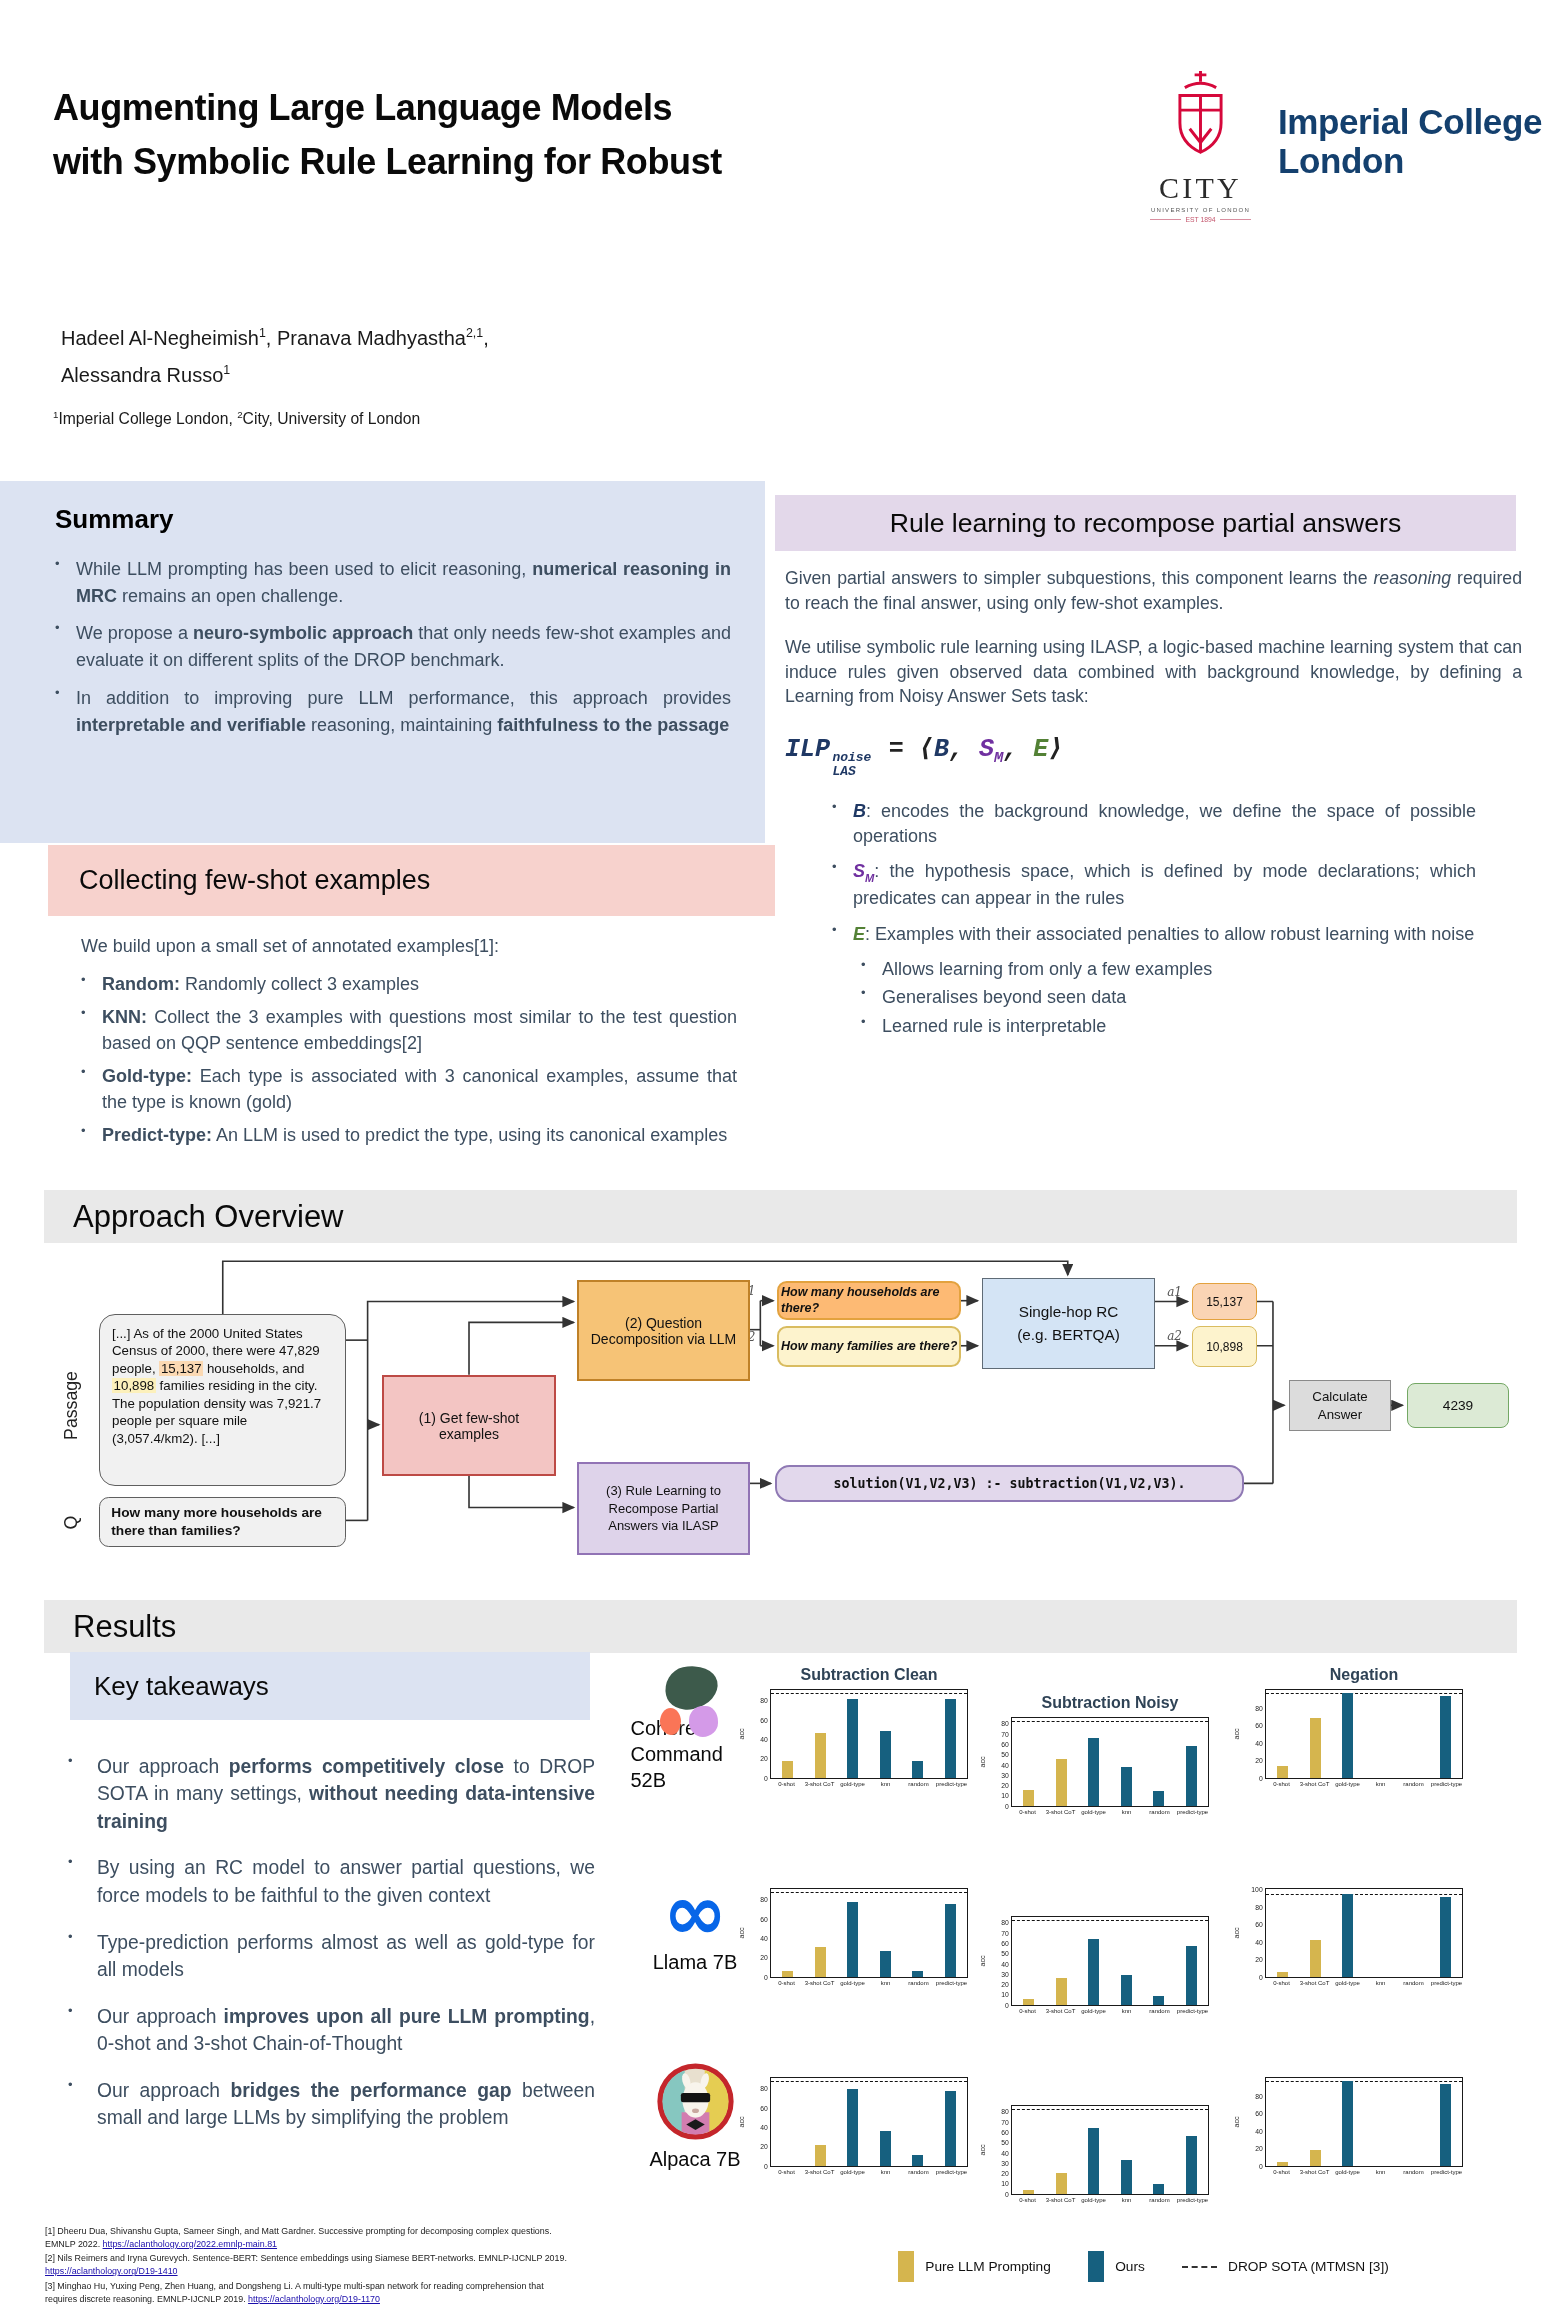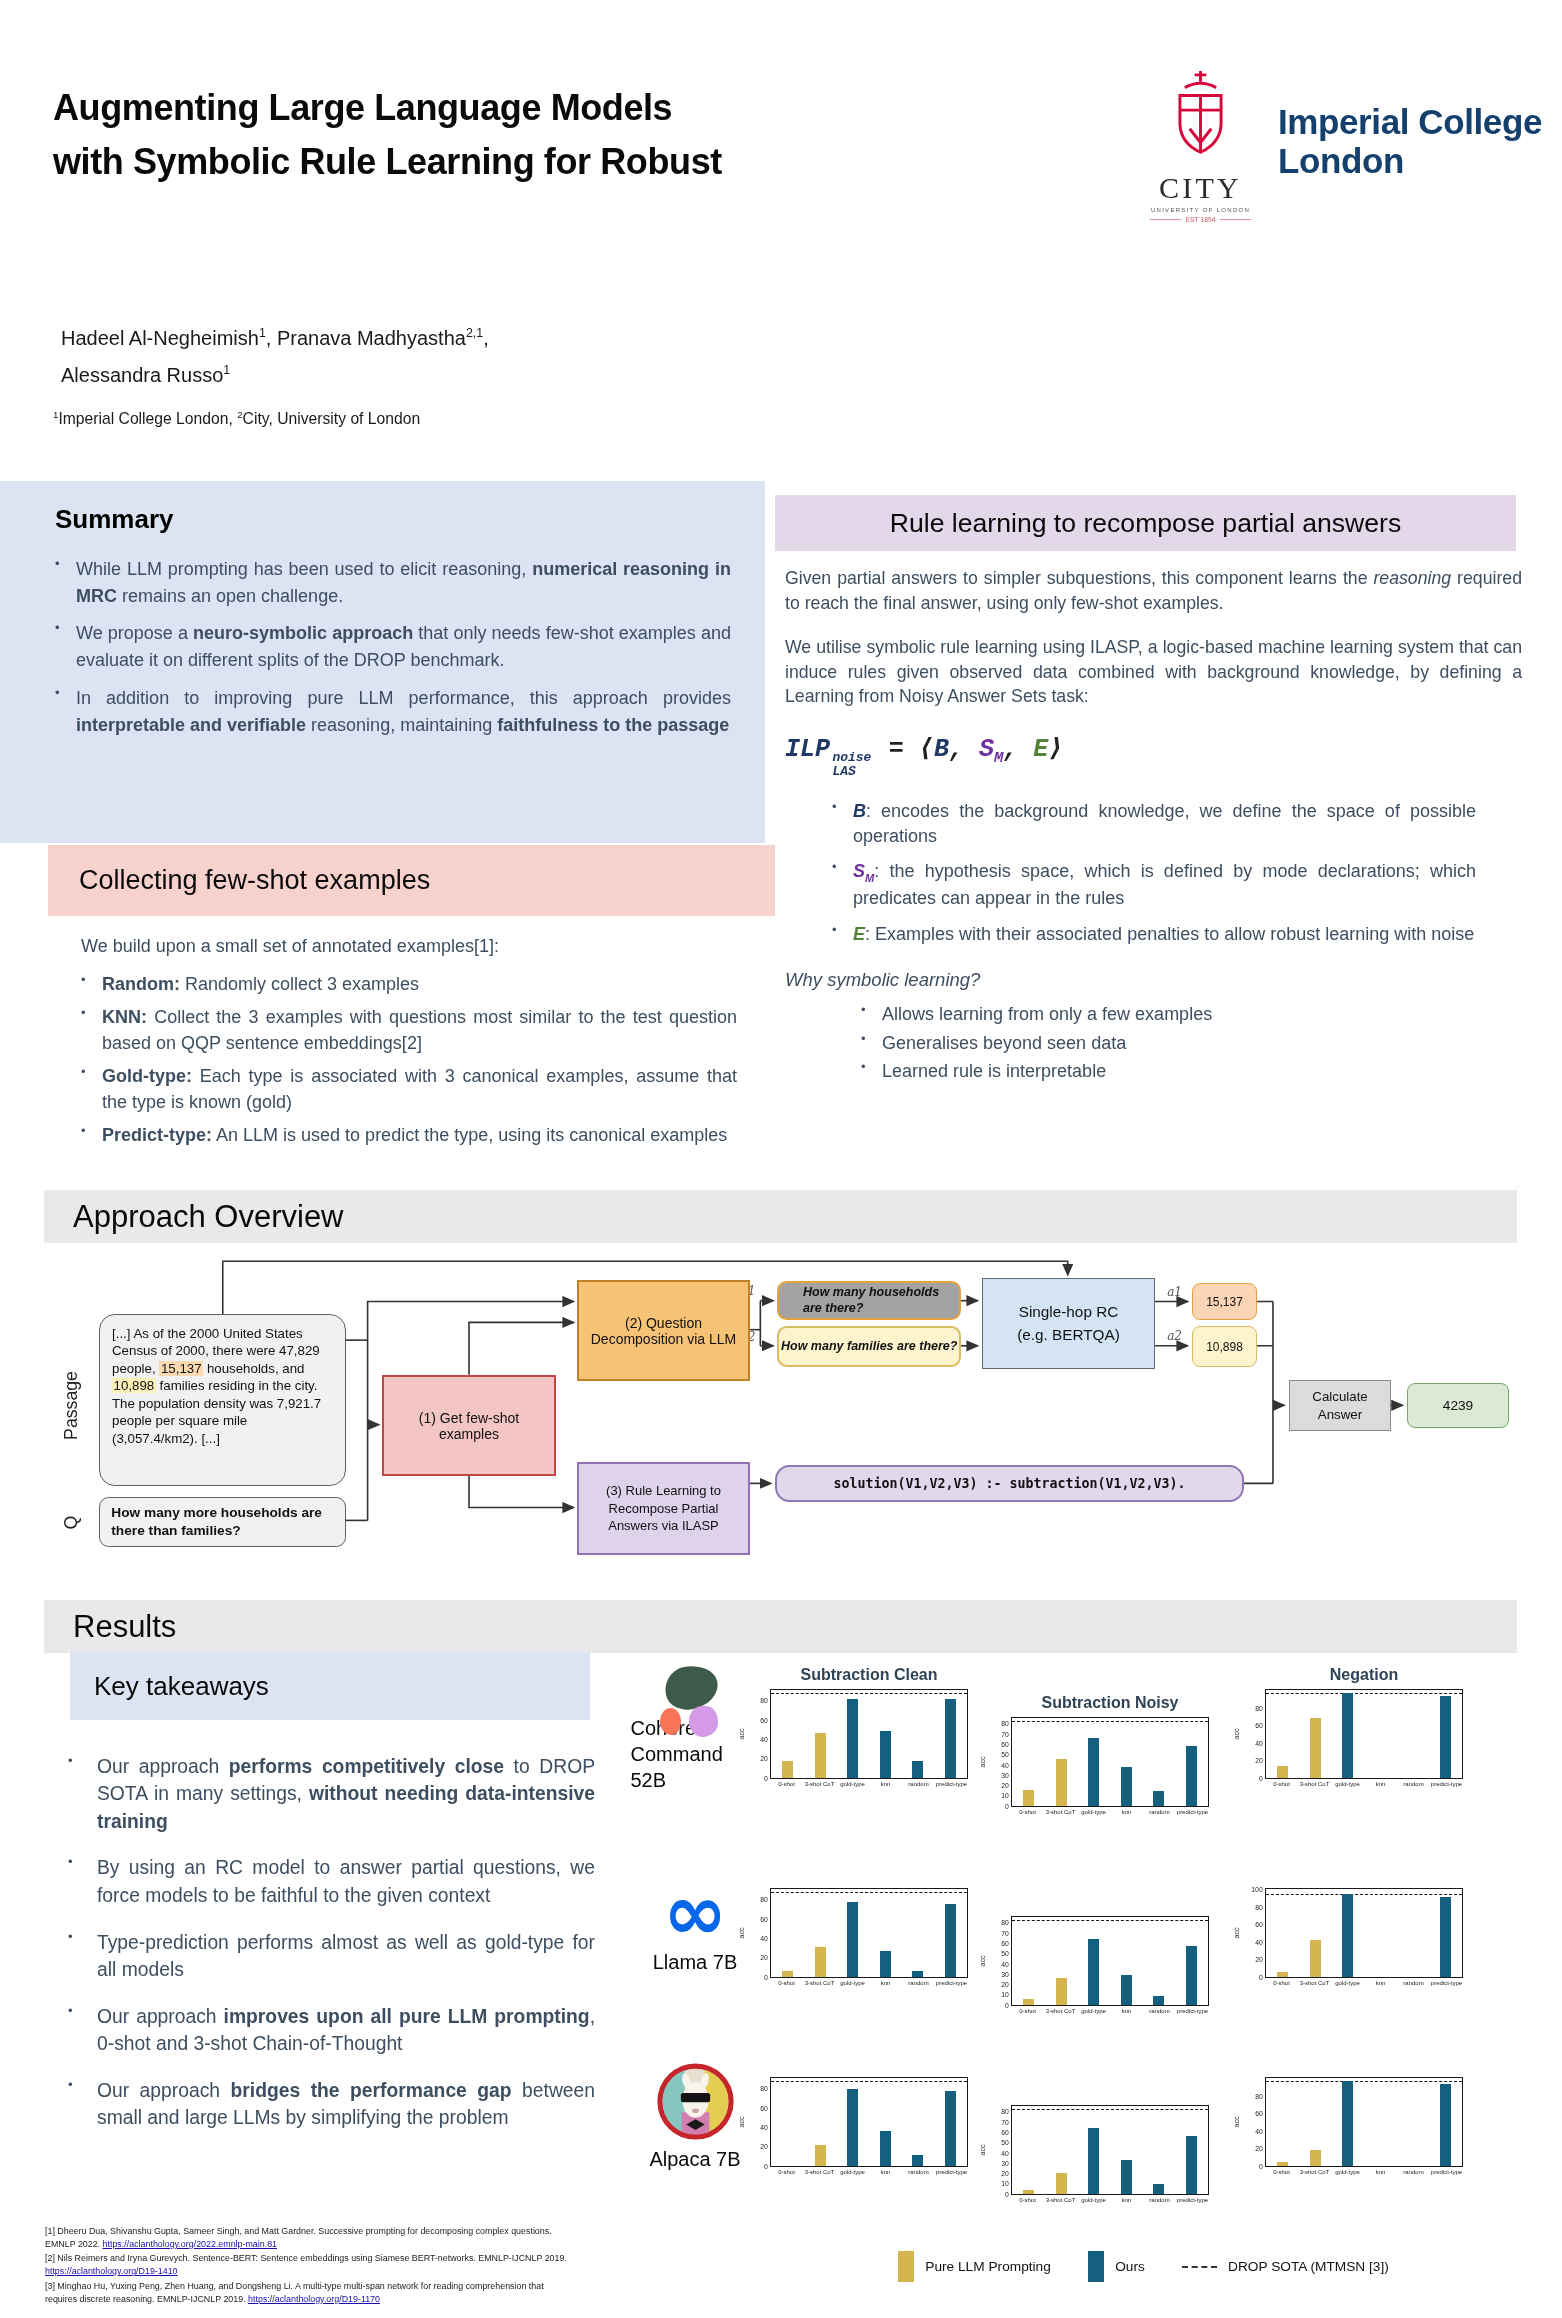--- a/index.html
+++ b/index.html
@@ -67,22 +67,22 @@
             border-radius:16px;padding:9.7px 12px;box-sizing:border-box;font-size:13.3px;line-height:1.32;color:#111;}
   .qbox{position:absolute;left:55px;top:247px;width:247px;height:50px;background:#f1f1f1;border:1.6px solid #5f5f5f;
         border-radius:9.7px;display:flex;align-items:center;padding:0 11.3px;box-sizing:border-box;
         font-weight:700;font-size:13.7px;line-height:1.3;color:#111;}
   .dbox,.pill,.rc,.calc,.ans,.sol{position:absolute;display:flex;align-items:center;justify-content:center;
         text-align:center;box-sizing:border-box;color:#111;}
   .box1{left:338px;top:125px;width:174px;height:101px;background:#f3c5c3;border:2.4px solid #bd4a45;font-size:14px;padding:0 17.7px;}
   .box2{left:533px;top:30px;width:173px;height:101px;background:#f6c376;border:2.4px solid #bf8128;font-size:14px;padding:0 11.3px;}
   .box3{left:533px;top:212px;width:173px;height:93px;background:#ded3ea;border:2.4px solid #9173b5;font-size:13px;padding:0 6.4px;line-height:1.35;}
   .pill{border-radius:9.7px;}
-  .q1{left:733px;top:31px;width:184px;height:39px;background:#a3a3a3;border:2px solid #e3a23e;
-      font-style:italic;font-weight:700;font-size:12.5px;line-height:1.25;justify-content:flex-start;padding-left:24px;text-align:left;}
+  .q1{left:733px;top:31px;width:184px;height:39px;background:#fdba74;border:2px solid #e3a23e;
+      font-style:italic;font-weight:700;font-size:12.5px;line-height:1.25;justify-content:flex-start;padding-left:2px;text-align:left;}
   .q2{left:733px;top:76px;width:184px;height:41px;background:#fdf3cd;border:2px solid #d9bc60;
       font-style:italic;font-weight:700;font-size:12.5px;line-height:1.25;justify-content:flex-start;padding-left:2px;text-align:left;}
   .rc{left:938px;top:28px;width:173px;height:91px;background:#d4e4f5;border:1.6px solid #5f6b76;
       font-size:15.3px;flex-direction:column;line-height:1.5;}
   .a1{left:1148px;top:33px;width:65px;height:37px;background:#fad4b4;border:1.6px solid #e3a23e;font-size:12px;border-radius:8px;}
   .a2{left:1148px;top:76px;width:65px;height:41px;background:#fdf3cd;border:1.6px solid #d9bc60;font-size:12px;border-radius:8px;}
   .calc{left:1245px;top:130px;width:102px;height:51px;background:#dcdcdc;border:1.6px solid #8a8a8a;font-size:13.3px;line-height:1.3;}
   .ans{left:1363px;top:133px;width:102px;height:45px;background:#dcead5;border:1.6px solid #74a865;border-radius:8px;font-size:13.7px;}
   .sol{left:731px;top:215px;width:469px;height:37px;background:#e2d8ec;border:2px solid #8f79b4;border-radius:14.5px;
        font-family:"DejaVu Sans Mono",monospace;font-weight:700;font-size:13.3px;}
@@ -236,21 +236,20 @@
         </div>
         <div class="bullet">
           <span class="dot">•</span>
           <span class="txt"><span style="font-weight: 700; font-style: italic; color: rgb(112, 48, 160);">S</span><sub style="font-weight: 700; font-style: italic; color: rgb(112, 48, 160);">M</sub><span>: the hypothesis space, which is defined by mode declarations; which predicates can appear in the rules</span></span>
         </div>
         <div class="bullet">
           <span class="dot">•</span>
           <span class="txt"><span style="font-weight: 700; font-style: italic; color: rgb(83, 129, 53);">E</span><span>: Examples with their associated penalties to allow robust learning with noise</span></span>
         </div>
       </div>
-    <p class="why">Why symbolic learning?</p>
     <div class="why-list">
 
     <div class="bullet">
           <span class="dot">•</span>
           <span class="txt">Allows learning from only a few examples</span>
         </div>
         <div class="bullet">
           <span class="dot">•</span>
           <span class="txt">Generalises beyond seen data</span>
         </div>

